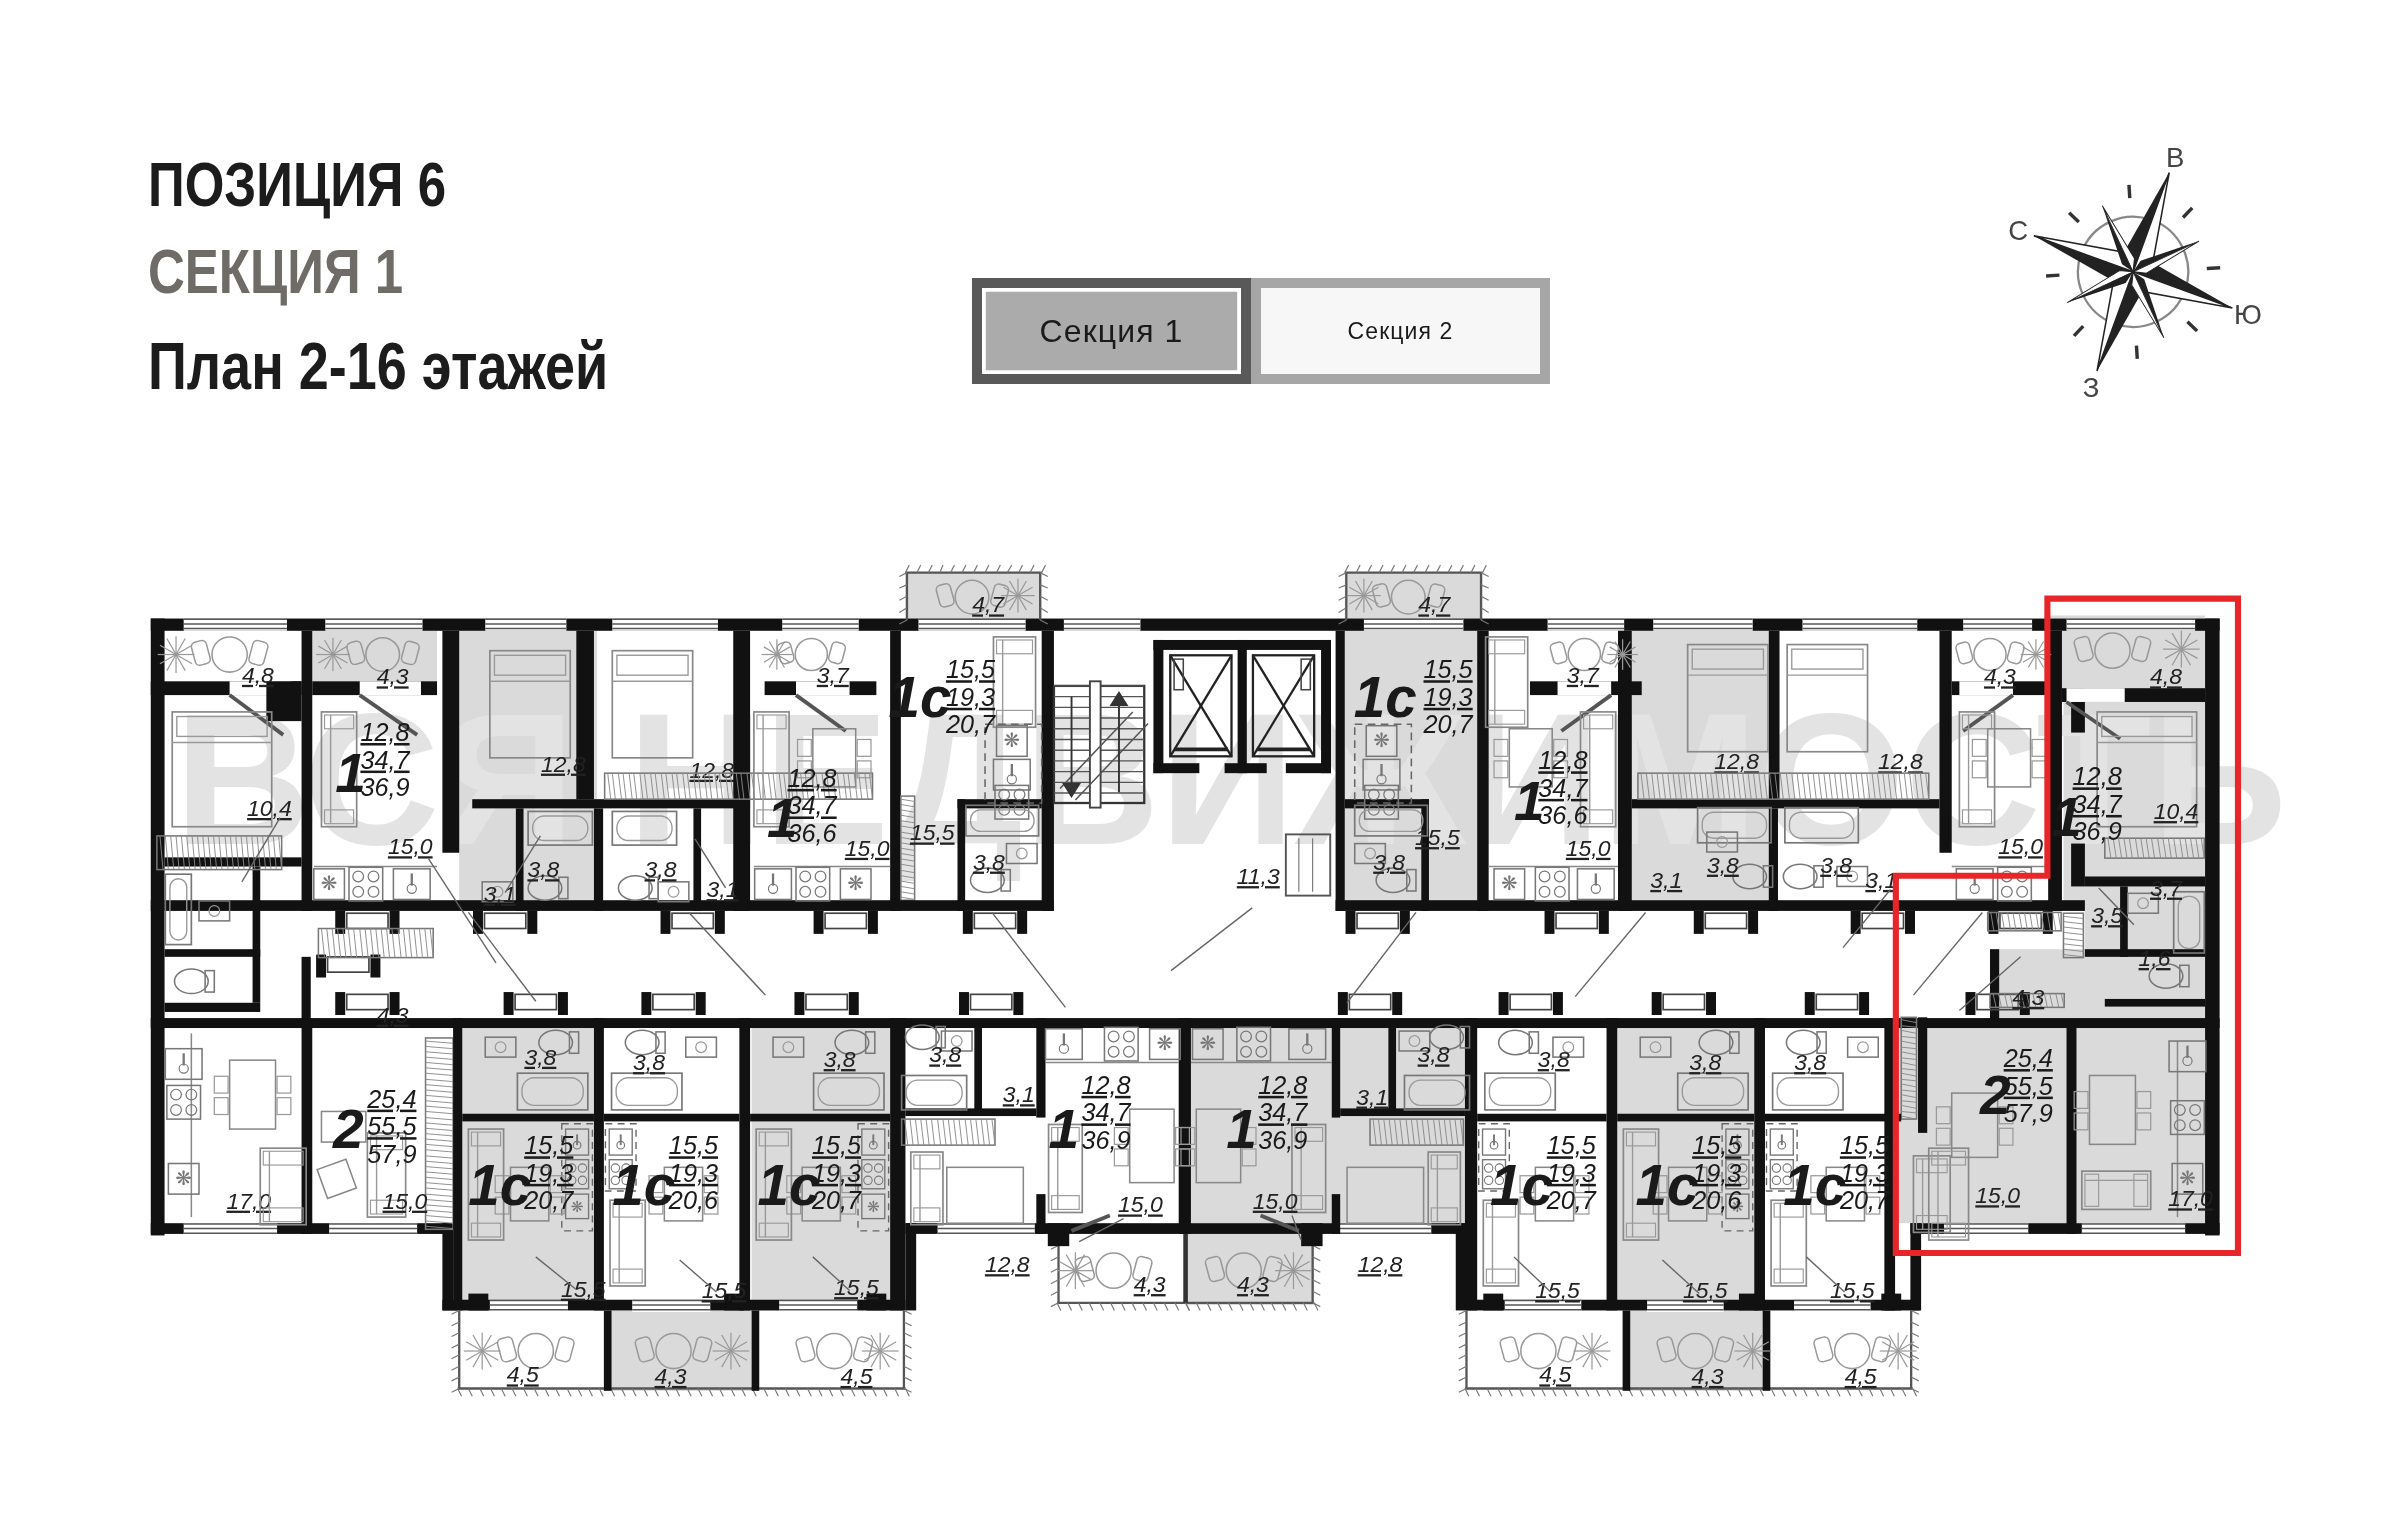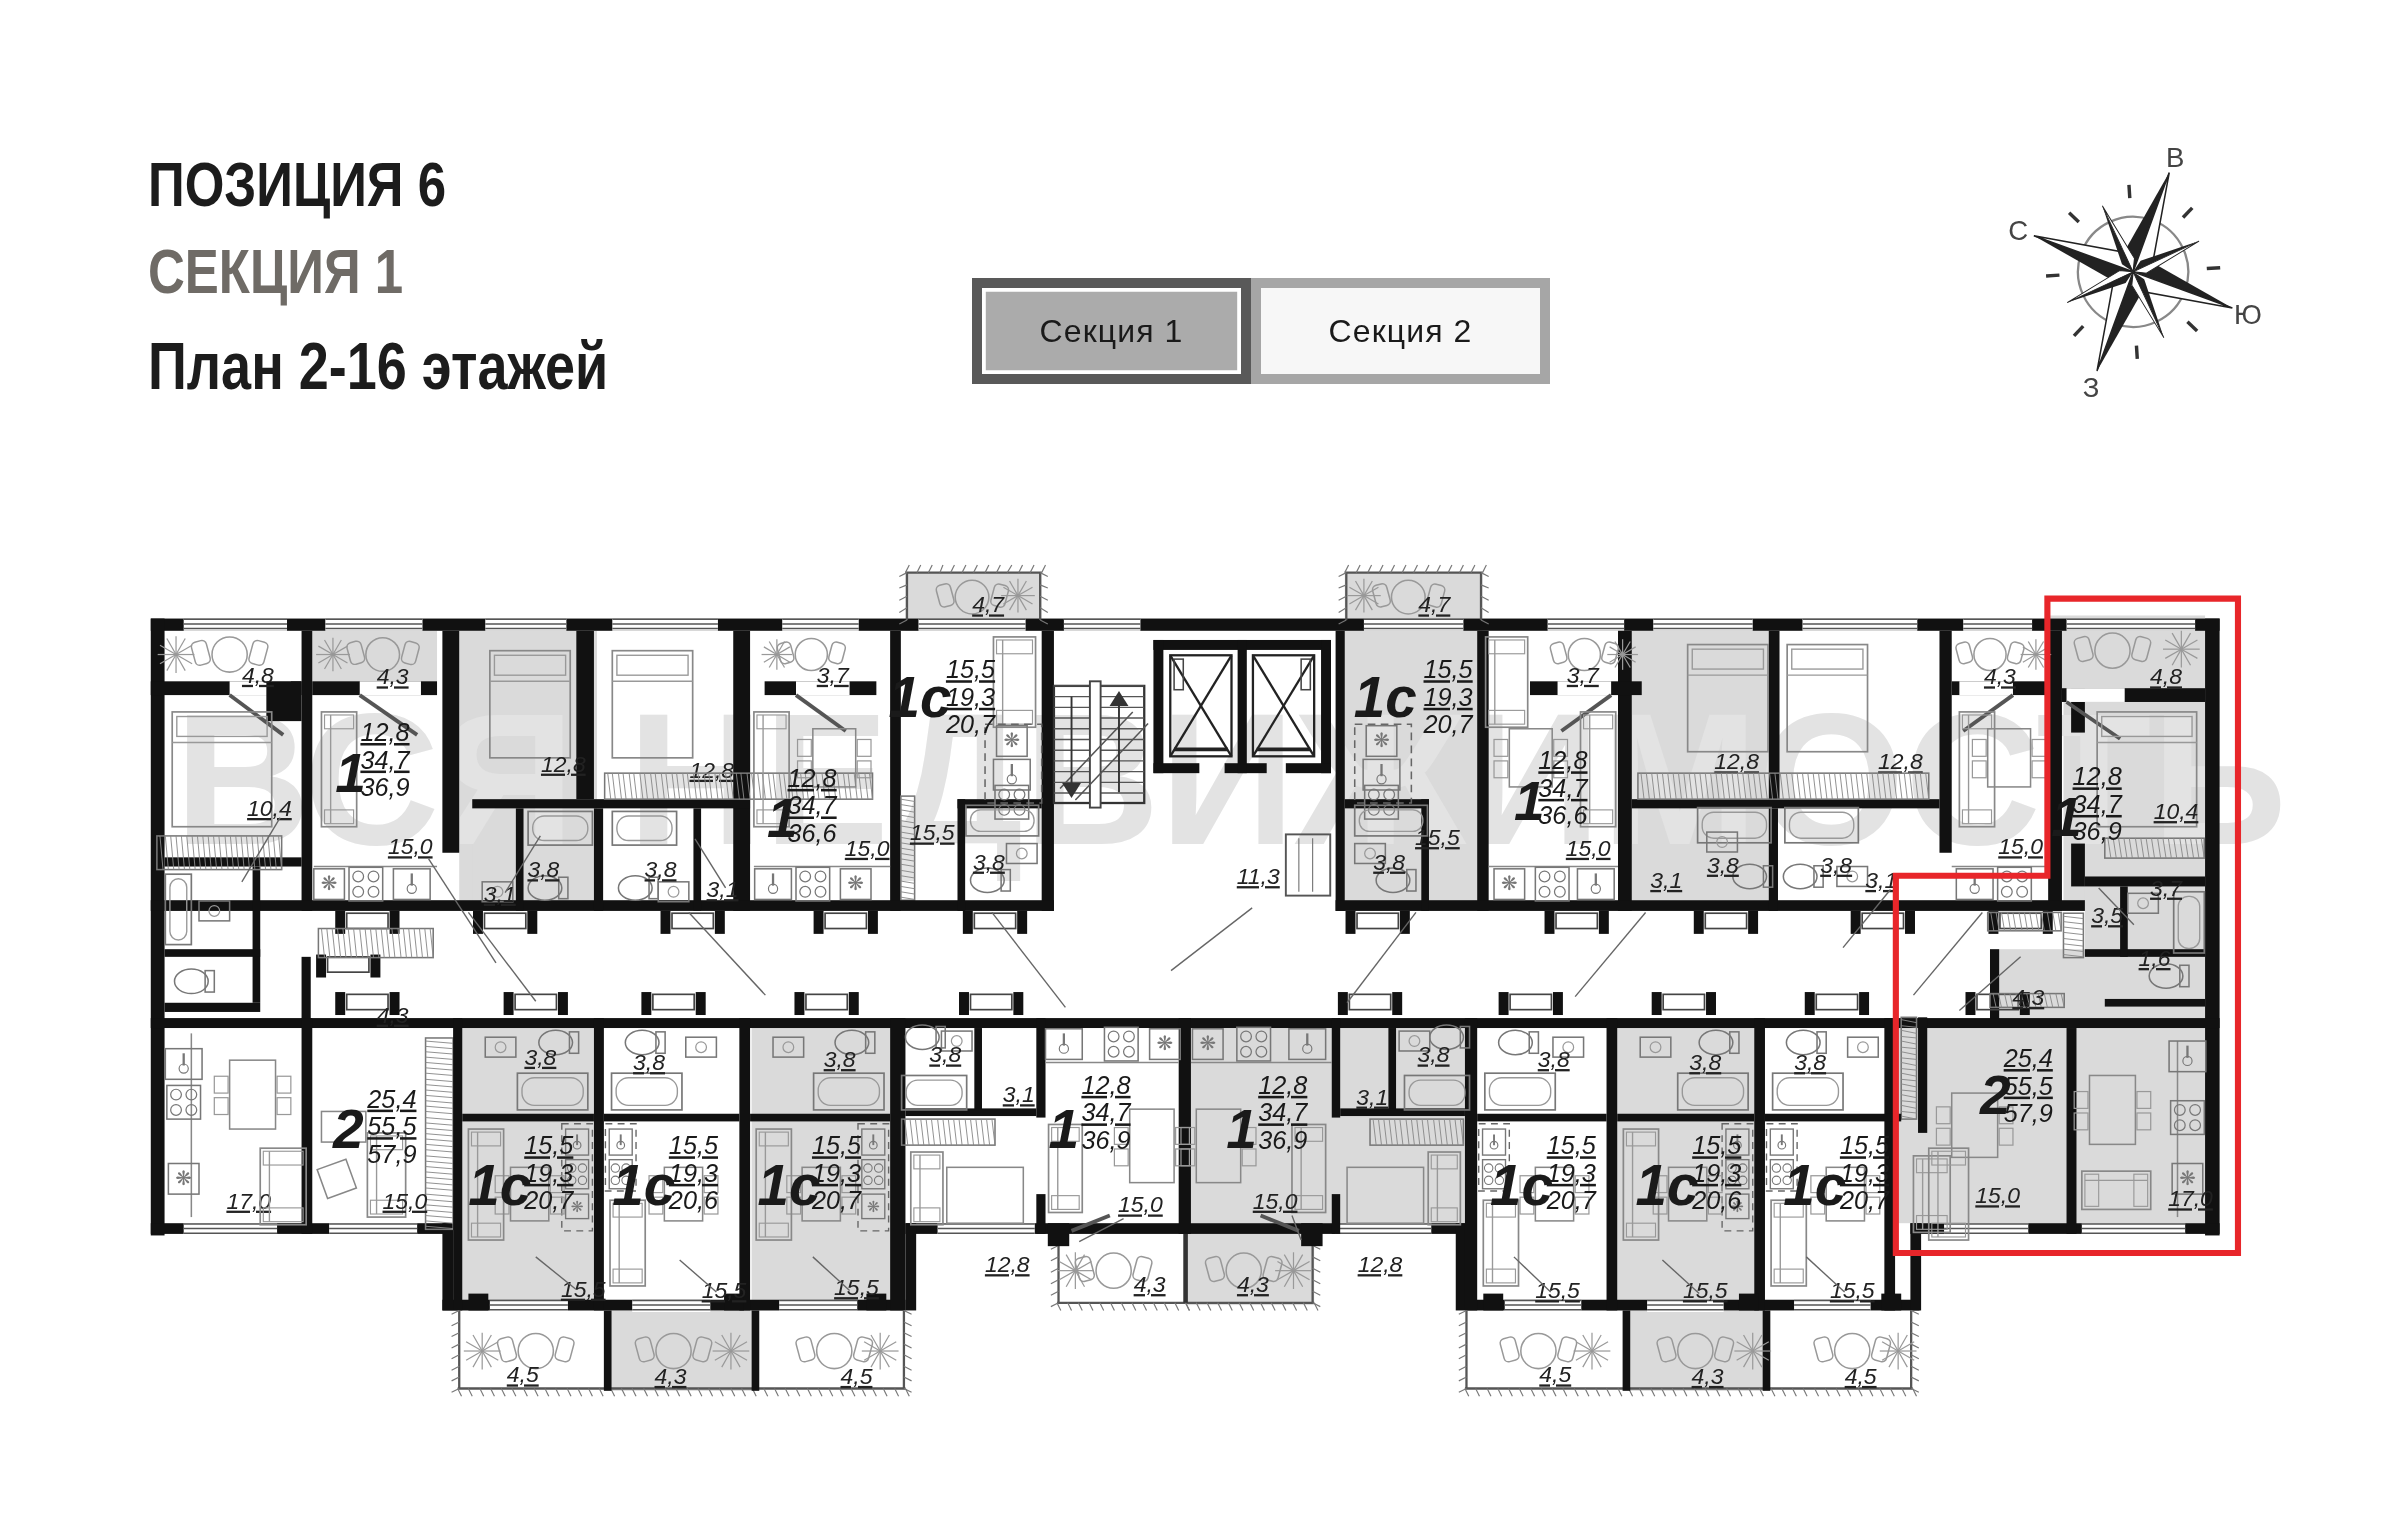--- a/index.html
+++ b/index.html
@@ -8,21 +8,21 @@
 <body>
 
 <div class="hdr" style="top:147px;font-size:51px;color:#1c1c1c;transform:scale(1.0,1.25);">ПОЗИЦИЯ 6</div>
 
 <div class="hdr" style="top:234px;font-size:51px;color:#6f6b66;transform:scale(1.0,1.25);">СЕКЦИЯ 1</div>
 
 <div class="hdr" style="top:326px;font-size:54px;color:#1c1c1c;transform:scale(1.0,1.25);">План 2-16 этажей</div>
 
 <div style="position:absolute;left:972px;top:278px;width:279px;height:106px;box-sizing:border-box;border:10px solid #595959;background:#ababab;box-shadow:inset 0 0 0 3.8px #fff;display:flex;align-items:center;justify-content:center;font-size:32px;letter-spacing:1.1px;color:#1a1a1a;">Секция 1</div>
 
-<div style="position:absolute;left:1251px;top:278px;width:299px;height:106px;box-sizing:border-box;border:10px solid #a6a6a6;background:#f7f7f7;display:flex;align-items:center;justify-content:center;font-size:32px;letter-spacing:1.1px;color:#1a1a1a;">Секция 2</div>
+<div style="position:absolute;left:1251px;top:278px;width:299px;height:106px;box-sizing:border-box;border:10px solid #a6a6a6;background:#f7f7f7;display:flex;align-items:center;justify-content:center;font-size:23px;letter-spacing:1.1px;color:#1a1a1a;">Секция 2</div>
 <svg width="2401" height="1531" viewBox="0 0 3137 2000" style="position:absolute;left:0;top:0">
 
 <rect x="408" y="824" width="163" height="84" fill="#dadada"></rect>
 
 <rect x="600" y="824" width="180" height="366" fill="#dadada"></rect>
 
 <rect x="617" y="1044" width="163" height="146" fill="#dadada"></rect>
 
 <rect x="1183" y="748" width="178" height="76" fill="#dadada"></rect>
 

